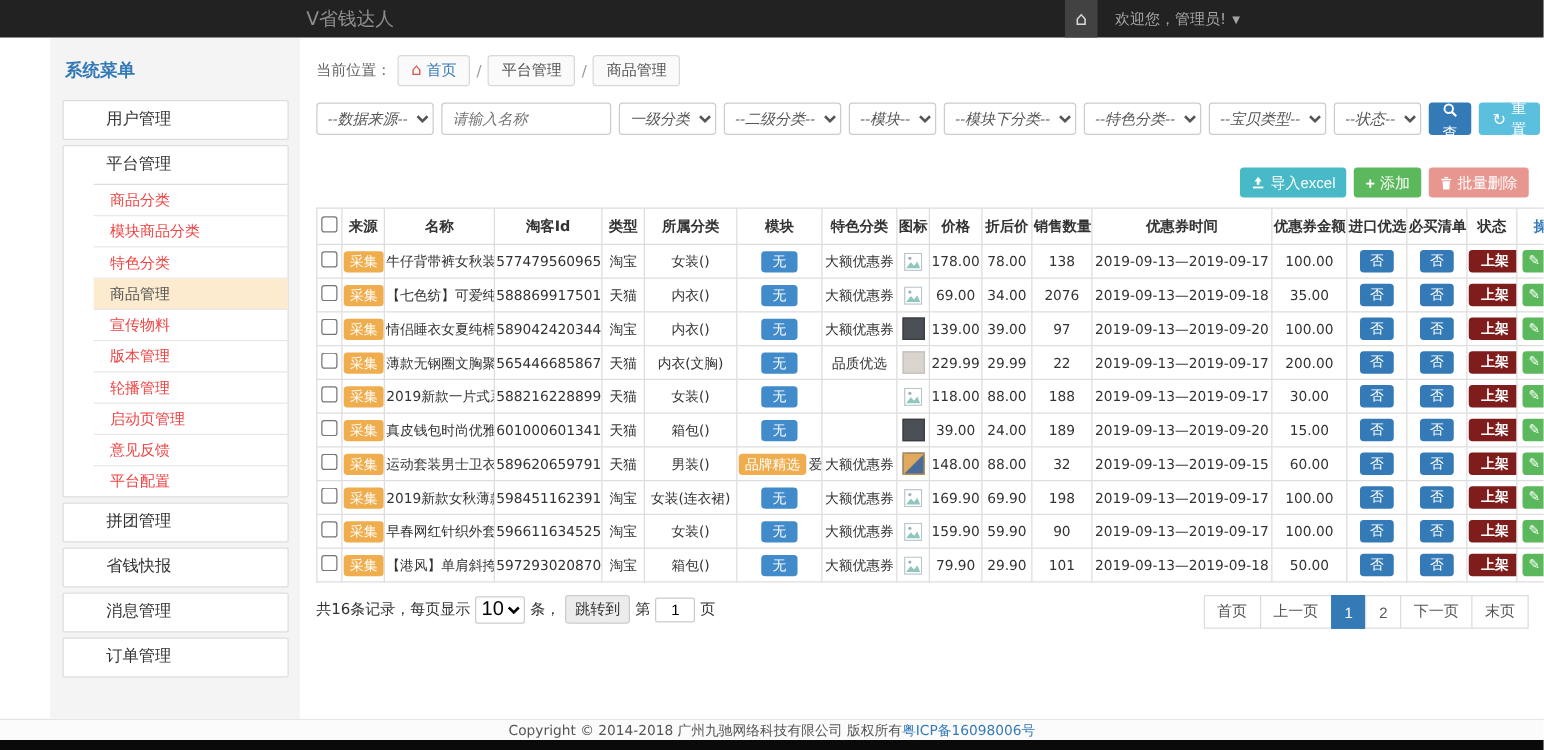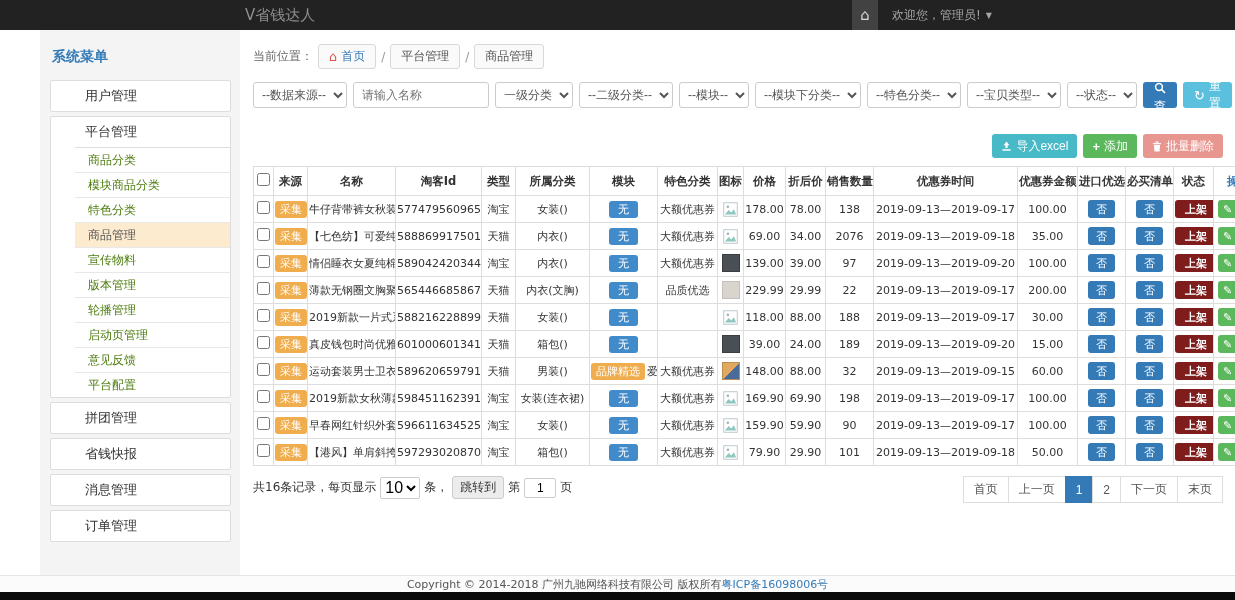--- a/index.html
+++ b/index.html
@@ -15,36 +15,36 @@
   .welcome{color:#a5a5a5;font-size:12px;margin-left:14px;display:flex;align-items:center;gap:5px;cursor:pointer;}
   .caret{font-size:8px;color:#a5a5a5;}
 
   
   .layout{display:flex;height:545px;}
   .sidebar{width:200px;background:#f4f4f4;padding:10px 9px 0 10px;flex:none;overflow:hidden;margin-left:40px;}
   .sidebar-title{color:#337ab7;font-size:14px;font-weight:bold;padding:8px 2px 14px;}
   .menu-group{background:#fff;border:1px solid #ddd;border-radius:2px;margin-bottom:4px;padding-left:24px;}
   .menu-top{padding:7px 10px;font-size:13px;color:#333;cursor:pointer;line-height:16px;}
   .menu-children{border-top:1px solid #ddd;}
-  .menu-sub{padding:4px 10px 4px 13px;font-size:12px;color:#4d7c0f;border-bottom:1px solid #e8e8e8;cursor:pointer;line-height:16px;}
+  .menu-sub{padding:4px 10px 4px 13px;font-size:12px;color:#ef4444;border-bottom:1px solid #e8e8e8;cursor:pointer;line-height:16px;}
   .menu-sub:last-child{border-bottom:none;}
   .menu-sub.active{background:#fdebd0;color:#555;}
   .main{flex:1;padding:14px 12px 0 13px;overflow:hidden;background:#fff;}
 
   
   .breadcrumb{display:flex;align-items:center;font-size:12px;color:#666;margin-bottom:13px;}
   .bc-chip{display:inline-flex;align-items:center;gap:4px;border:1px solid #d8d8d8;background:#fafafa;border-radius:3px;padding:3px 10px;margin:0 5px;cursor:pointer;}
   .bc-home{color:#d9534f;font-size:13px;line-height:1;}
   .bc-link{color:#337ab7;}
   .bc-text{color:#555;}
   .bc-sep{color:#999;}
 
   
   .filter-bar{display:flex;align-items:center;gap:6px;margin-bottom:26px;flex-wrap:nowrap;}
-  .ctl{height:26px;font-size:12px;border:1px solid #ccc;border-radius:3px;background:#fff;color:#555;padding:0 4px;}
+  .ctl{height:26px;font-size:12px;border:1px solid #ccc;border-radius:3px;background:#fff;color:#555;padding:0 4px;font-style:italic;}
   .inp{width:136px;padding:0 8px;}
   .btn{display:inline-flex;align-items:center;gap:4px;border:none;border-radius:3px;color:#fff;font-size:12px;cursor:pointer;padding:0 11px;height:26px;}
   .btn-primary{background:#337ab7;flex-direction:column;}
   .btn-info{background:#5bc0de;}
   .ic{font-size:13px;line-height:1;}
   .btn-ic{display:inline-flex;align-items:center;}
 
   
   .toolbar{display:flex;justify-content:flex-end;gap:6px;margin-bottom:8px;}
   .toolbar .btn{height:24px;font-size:12px;padding:0 9px;}

